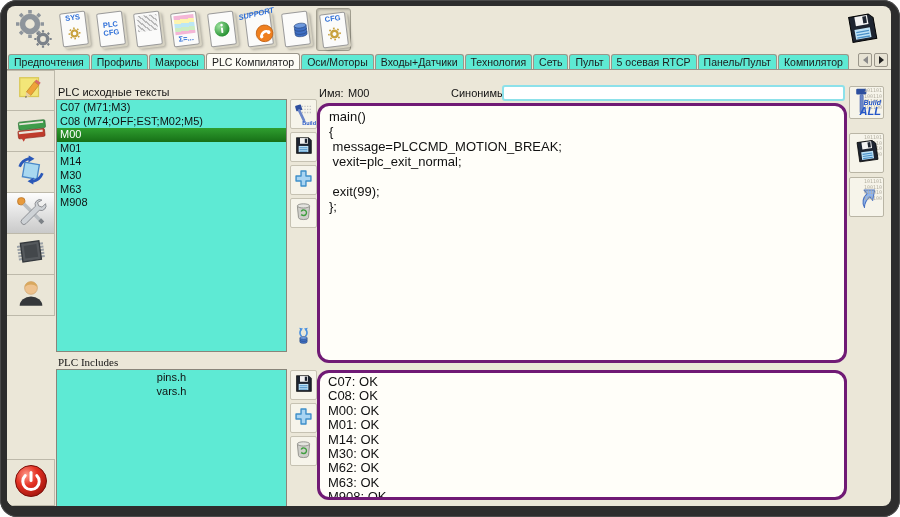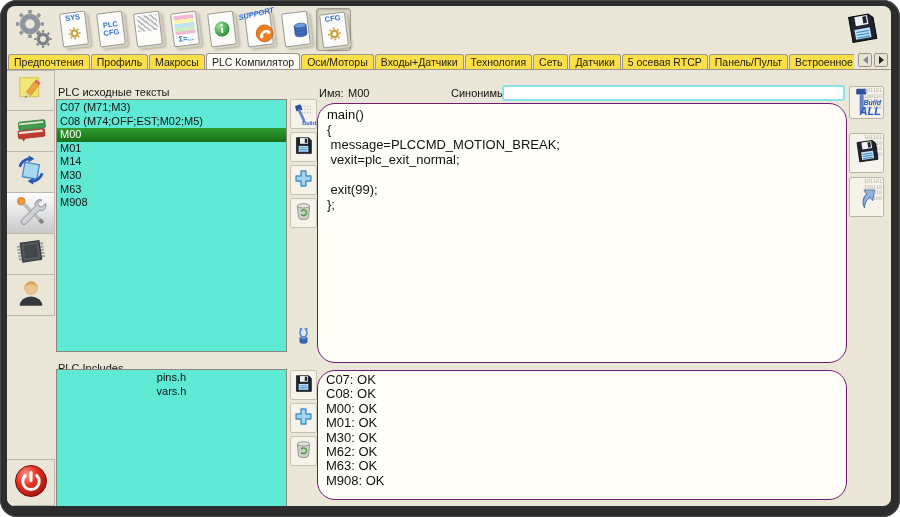--- a/index.html
+++ b/index.html
@@ -38,21 +38,21 @@
                color: #2e6fd8; transform: rotate(-6deg); white-space: nowrap; }
   .doc-br { position: absolute; right: -3px; bottom: -2px; }
   .tb-spacer { flex: 1; }
   .tbtn-save { width: 46px; height: 43px; border: none; background: transparent; cursor: pointer; }
 
   
   .tabrow { display: flex; align-items: flex-end; border-bottom: 1px solid #98948a; padding-left: 1px; flex: 0 0 auto; }
   .tabrow.r1 { height: 18px; }
   .tabrow.r2 { height: 17px; }
   .tabs { display: flex; align-items: flex-end; overflow: hidden; flex: 1; min-width: 0; height: 100%; }
-  .tab { flex: 0 0 auto; font-size: 10.5px; line-height: 14px; height: 15px; padding: 0 5px; background: #fde047;
+  .tab { flex: 0 0 auto; font-size: 10.5px; line-height: 14px; height: 15px; padding: 0 5px; background: #5eead4;
          border: 1px solid #9a968a; border-bottom: none; border-radius: 3px 3px 0 0; margin-right: 1px;
          color: #1c1c1c; cursor: pointer; white-space: nowrap; }
   .tab.sel { background: #fdfcf5; height: 17px; line-height: 16px; position: relative; z-index: 2; margin-bottom: -1px; }
   .tab-scroll { display: flex; gap: 2px; padding: 0 3px 2px 4px; flex: 0 0 auto; }
   .sarr { width: 14px; height: 14px; background: #e7e3d4; border: 1px solid #9a968a; border-radius: 2px;
           display: flex; align-items: center; justify-content: center; cursor: pointer; }
   .tri-l { width: 0; height: 0; border-top: 4px solid transparent; border-bottom: 4px solid transparent; border-right: 5px solid #8a8a8a; }
   .tri-r { width: 0; height: 0; border-top: 4px solid transparent; border-bottom: 4px solid transparent; border-left: 5px solid #222; }
 
   
@@ -62,41 +62,41 @@
           display: flex; align-items: center; justify-content: center; cursor: pointer; }
   .sbtn:first-child { border-top: 1px solid #bdb9aa; }
   .sbtn.sel { background: linear-gradient(#fdfdfd,#c9c9c9); }
   .sbtn.power { margin-top: auto; height: 47px; border-top: 1px solid #bdb9aa; }
   .main { flex: 1; min-width: 0; display: flex; flex-direction: column; }
   .content { position: relative; flex: 1; margin-top: 16px; }
 
   
   .plabel { position: absolute; font-size: 11px; color: #141414; white-space: nowrap; }
   .lbl-sources { left: 3px; top: 0; }
-  .lbl-includes { left: 3px; top: 276px; }
+  .lbl-includes { left: 3px; top: 270px; font-family: Liberation Serif, serif; }
   .listbox { position: absolute; background: #5eead4; border: 1px solid #89857a; overflow: hidden;
              font-size: 11px; line-height: 13.6px; padding-top: 1px; }
   .list-sources { left: 1px; top: 13px; width: 231px; height: 253px; }
   .list-includes { left: 1px; top: 283px; width: 231px; height: 156px; text-align: center; }
   .li { padding: 0 3px; white-space: nowrap; cursor: pointer; color: #111; }
   .li.sel { background: linear-gradient(#2f9e2f,#177017); color: #fff; }
 
   .sq { position: absolute; left: 235px; width: 27px; height: 30px; display: flex; align-items: center; justify-content: center;
         background: #f6f4ea; border: 1px solid #c6c2b2; border-radius: 2px; cursor: pointer; flex-direction: column; }
   .sq svg { width: 21px; height: 21px; }
   .sq .mini-label { font-size: 5.5px; font-weight: bold; color: #2456c8; line-height: 5px; margin-top: -6px; align-self: flex-end; }
 
   .flabel { position: absolute; font-size: 11px; color: #111; white-space: nowrap; }
   .name-label { left: 264px; top: 1px; }
   .name-value { left: 293px; top: 1px; }
   .syn-label { left: 396px; top: 1px; }
   .syn-input { position: absolute; left: 447px; top: -1px; width: 343px; height: 16px; border: 2px solid #8ce1ea;
                border-radius: 3px; background: #fff; font-size: 11px; padding: 0 3px; outline: none;
                font-family: "Liberation Sans", "DejaVu Sans", sans-serif; }
-  .box { position: absolute; background: #fffef9; border: 1px solid #701a75; border-radius: 18px; overflow: hidden; }
+  .box { position: absolute; background: #fffef9; border: 3px solid #701a75; border-radius: 12px; overflow: hidden; }
   .codebox { left: 262px; top: 17px; width: 530px; height: 260px; padding: 3px 9px; font-size: 13px; line-height: 15px; white-space: pre; color: #111; }
   .outbox { left: 262px; top: 284px; width: 530px; height: 130px; padding: 2px 8px; font-size: 13px; line-height: 14.4px; color: #111; }
 
   .rtile { position: absolute; left: 794px; width: 35px; display: flex; align-items: center; justify-content: center;
            background: #f6f4ea; border: 1px solid #b9b5a5; border-radius: 2px; cursor: pointer; }
   .rtile svg { width: 26px; height: 26px; }
   .r-buildall { top: 0; height: 33px; }
   .r-save { top: 47px; height: 40px; }
   .r-send { top: 91px; height: 40px; }
   .bin { position: absolute; right: 1px; top: 1px; font-family: "DejaVu Sans Mono", monospace; font-size: 5px;
@@ -241,24 +241,24 @@
     <div class="tabrow r1">
       <div class="tabs">
           <div class="tab">Предпочтения</div>
           <div class="tab">Профиль</div>
           <div class="tab">Макросы</div>
           <div class="tab sel">PLC Компилятор</div>
           <div class="tab">Оси/Моторы</div>
           <div class="tab">Входы+Датчики</div>
           <div class="tab">Технология</div>
           <div class="tab">Сеть</div>
-          <div class="tab">Датчики</div>
+          <div class="tab">Пульт</div>
           <div class="tab">5 осевая RTCP</div>
           <div class="tab">Панель/Пульт</div>
-          <div class="tab">Встроенное</div>
+          <div class="tab">Компилятор</div>
         </div>
       <div class="tab-scroll">
         <div class="sarr">
             <span class="tri-l"></span>
           </div>
         <div class="sarr">
             <span class="tri-r"></span>
           </div>
       </div>
     </div>
@@ -477,20 +477,21 @@
  vexit=plc_exit_normal;
 
  exit(99);
 };</div>
 
           <div class="box outbox">
               <div class="oline">C07: OK</div>
               <div class="oline">C08: OK</div>
               <div class="oline">M00: OK</div>
               <div class="oline">M01: OK</div>
+              <div class="oline">M14: OK</div>
               <div class="oline">M30: OK</div>
               <div class="oline">M62: OK</div>
               <div class="oline">M63: OK</div>
               <div class="oline">M908: OK</div>
             </div>
 
           <div class="rtile r-buildall">
             <span class="bin">101101
 100110
 011010

